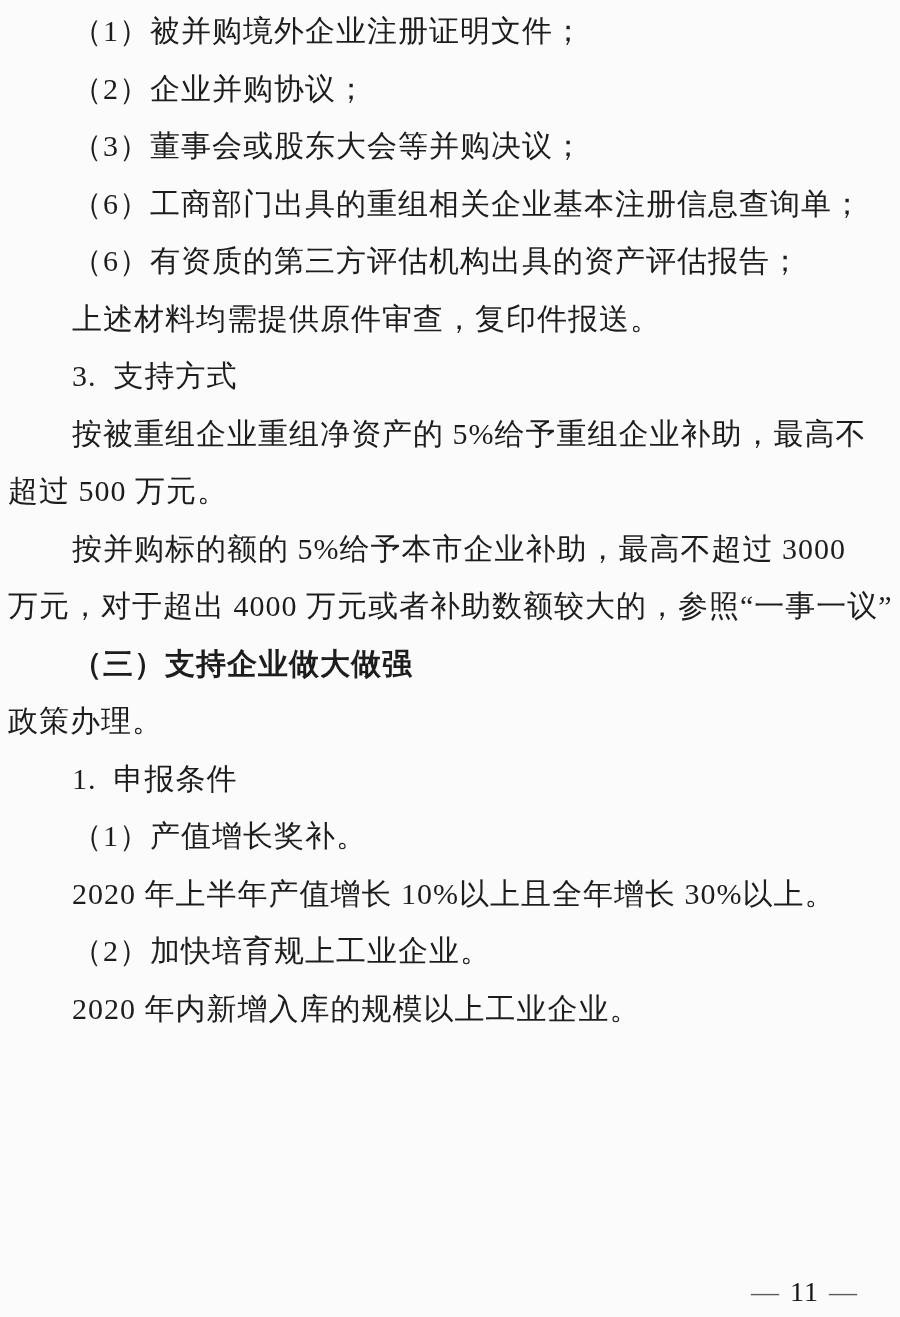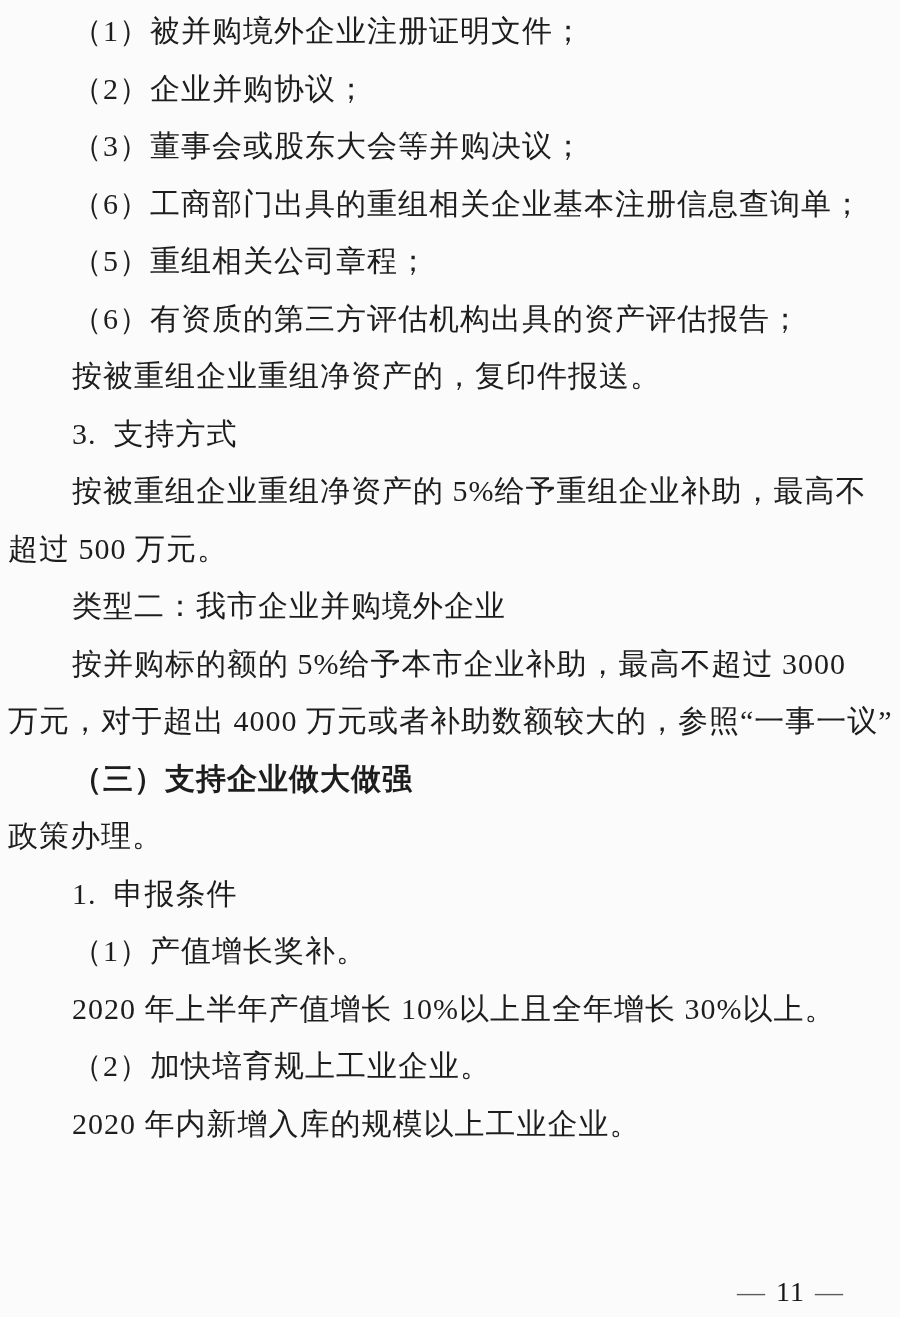--- a/index.html
+++ b/index.html
@@ -24,46 +24,44 @@
       line-height: 57.5px;
       font-size: 30px;
       letter-spacing: 1px;
       white-space: pre;
     }
     .indent { padding-left: 64px; }
     .bold { font-weight: bold; }
     .footer {
       position: absolute;
       top: 1272px;
-      right: 56px;
+      right: 42px;
       font-size: 28px;
       line-height: 40px;
       letter-spacing: 1px;
       color: #1d1d1d;
       white-space: pre;
     }
     .footer .dash { color: #5c5c5c; }
     .footer .num { color: #161616; padding: 0 10px; }
   </style>
 </head>
 <body>
 
 <div class="page">
   <div class="content">
     <div class="line indent">（1）被并购境外企业注册证明文件；</div>
     <div class="line indent">（2）企业并购协议；</div>
     <div class="line indent">（3）董事会或股东大会等并购决议；</div>
     <div class="line indent">（6）工商部门出具的重组相关企业基本注册信息查询单；</div>
-    <div class="line indent">（5）重组相关公司章程；</div>
     <div class="line indent">（6）有资质的第三方评估机构出具的资产评估报告；</div>
-    <div class="line indent">按被重组企业重组净资产的，复印件报送。</div>
+    <div class="line indent">上述材料均需提供原件审查，复印件报送。</div>
     <div class="line indent">3.  支持方式</div>
     <div class="line indent">按被重组企业重组净资产的 5%给予重组企业补助，最高不</div>
     <div class="line">超过 500 万元。</div>
-    <div class="line indent">类型二：我市企业并购境外企业</div>
     <div class="line indent">按并购标的额的 5%给予本市企业补助，最高不超过 3000</div>
     <div class="line">万元，对于超出 4000 万元或者补助数额较大的，参照“一事一议”</div>
     <div class="line indent bold">（三）支持企业做大做强</div>
     <div class="line">政策办理。</div>
     <div class="line indent">1.  申报条件</div>
     <div class="line indent">（1）产值增长奖补。</div>
     <div class="line indent">2020 年上半年产值增长 10%以上且全年增长 30%以上。</div>
     <div class="line indent">（2）加快培育规上工业企业。</div>
     <div class="line indent">2020 年内新增入库的规模以上工业企业。</div>
   </div>

